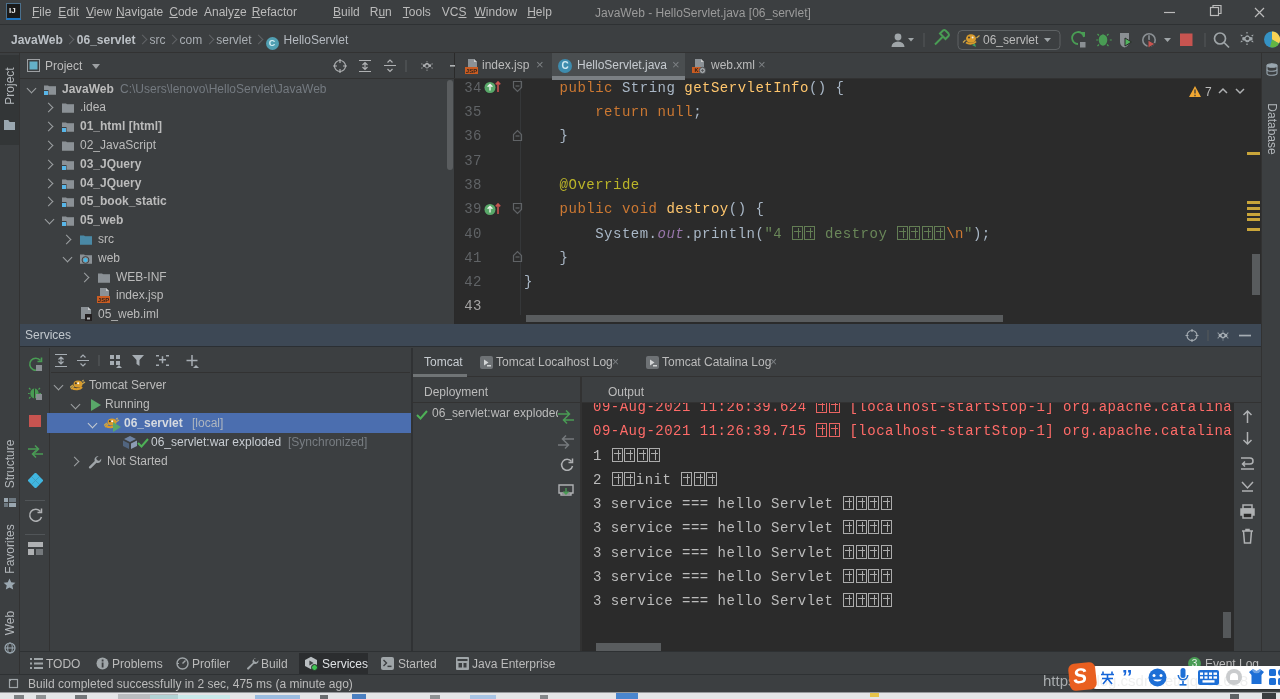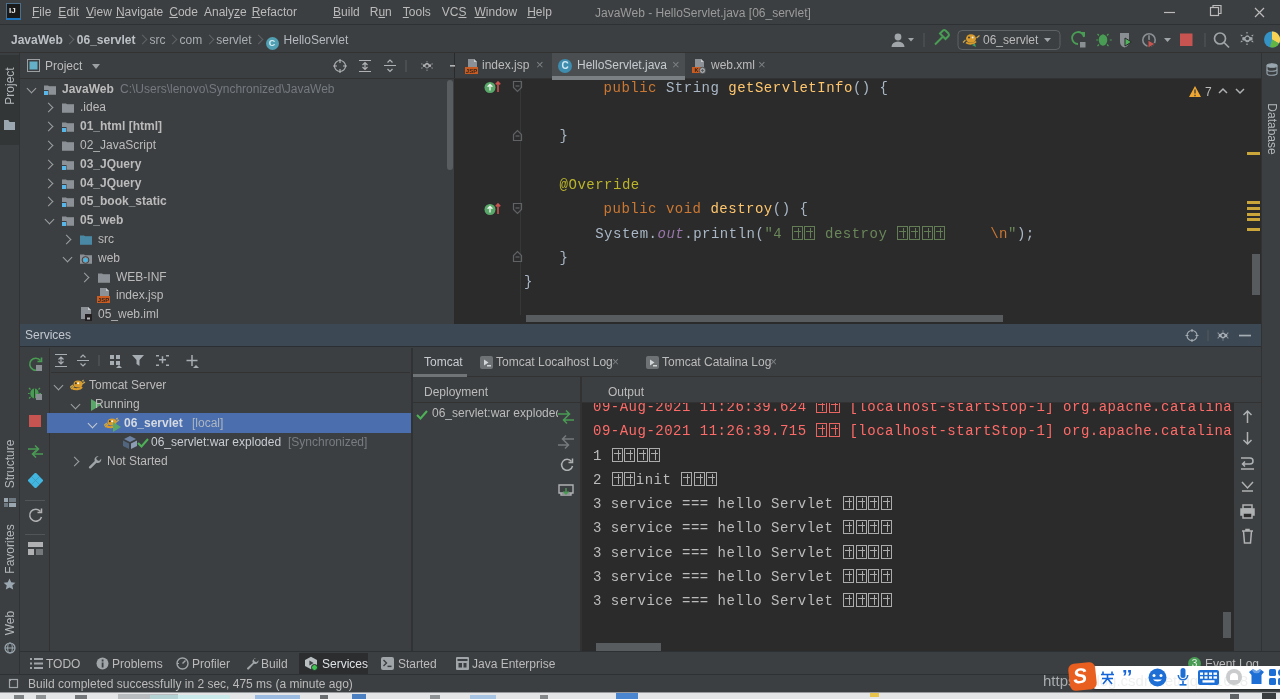--- a/index.html
+++ b/index.html
@@ -218,21 +218,21 @@
     </svg>
   </div>
 
   <div id="ptree">
     <div class="trow" style="left:0;top:26.5px;">
         <span class="chev chD" style="position:absolute;left:8px;top:5px;"></span>
         <svg class="tic" style="left:23px;" width="14" height="14" viewBox="0 0 14 14">
           <use href="#fmod"></use>
         </svg>
         <span style="position:absolute;left:42px;" class="b">JavaWeb</span>
-        <span style="position:absolute;left:100px;color:#747a80;">C:\Users\lenovo\Synchronized\JavaWeb</span>
+        <span style="position:absolute;left:100px;color:#747a80;">C:\Users\lenovo\HelloServlet\JavaWeb</span>
       </div>
     <div class="trow" style="left:0;top:45.3px;">
         <span class="chev chR" style="position:absolute;left:25px;top:6px;"></span>
         <svg class="tic" style="left:41px;" width="14" height="14" viewBox="0 0 14 14">
           <use href="#fold"></use>
         </svg>
         <span style="position:absolute;left:60px;">.idea</span>
       </div>
     <div class="trow" style="left:0;top:64.1px;">
         <span class="chev chR" style="position:absolute;left:25px;top:6px;"></span>
@@ -312,21 +312,21 @@
   </div>
   <div class="a" style="left:427px;top:27px;width:6px;height:90px;background:#5a5d5f;border-radius:3px;"></div>
 </div>
 
 <div class="a" id="editor" style="left:455px;top:53px;width:806px;height:271px;background:#2b2b2b;">
   <style>
     .tab{position:absolute;top:0;height:24px;line-height:24px;font-size:12px;color:#bbbbbb;}
     .tx{color:#7d8184;font-size:13px;}
     .cl{position:absolute;left:69px;height:24px;line-height:24px;}
     .lnum{position:absolute;width:24px;text-align:right;color:#606366;height:24px;line-height:24px;left:3px;}
-    .kw{color:#cc7832;margin-left:44px;}.mtd{color:#ffc66d;}.str{color:#6a8759;}.ann{color:#bbb529;}.fld{color:#9876aa;font-style:italic;}.def{color:#a9b7c6;}
+    .kw{color:#cc7832;}.mtd{color:#ffc66d;}.str{color:#6a8759;}.ann{color:#bbb529;}.fld{color:#9876aa;font-style:italic;}.def{color:#a9b7c6;}
   </style>
 
   <div class="a" style="left:0;top:0;width:806px;height:26px;background:#3c3f41;border-bottom:1px solid #323232;box-sizing:border-box;"></div>
   <div class="a" style="left:97px;top:0;width:133px;height:23px;background:#4a4e50;"></div>
   <div class="a" style="left:97px;top:23px;width:133px;height:3.5px;background:#7b8084;"></div>
   <div class="tab" style="left:10px;">
       <svg style="position:absolute;left:0;top:6px;" width="13" height="15" viewBox="0 0 13 15">
         <use href="#fjsp"></use>
       </svg>
       <span style="position:absolute;left:17px;">index.jsp</span>
@@ -344,20 +344,32 @@
         <rect x="0" y="8" width="9" height="6" fill="#ca5c22"></rect>
         <text x="4.5" y="13" font-size="5.5" font-family="Liberation Sans" fill="#2e1d12" text-anchor="middle" font-weight="bold">K</text>
         <circle cx="10.5" cy="11.5" r="3.2" fill="#9fa3a6" stroke="#3c3f41" stroke-width=".8"></circle>
         <path d="M9 11.5 h3 M10.5 10 v3" stroke="#4b4e50" stroke-width=".7"></path>
       </svg>
       <span style="position:absolute;left:19px;">web.xml</span>
       <span class="tx" style="position:absolute;left:66px;">×</span>
     </div>
 
   <div class="a" style="left:65px;top:26px;width:1px;height:236px;background:#353739;"></div>
+  <div class="mono">
+    <div class="lnum" style="top:22.6px;">34</div>
+    <div class="lnum" style="top:46.9px;">35</div>
+    <div class="lnum" style="top:71.2px;">36</div>
+    <div class="lnum" style="top:95.5px;">37</div>
+    <div class="lnum" style="top:119.9px;">38</div>
+    <div class="lnum" style="top:144.2px;">39</div>
+    <div class="lnum" style="top:168.5px;">40</div>
+    <div class="lnum" style="top:192.8px;">41</div>
+    <div class="lnum" style="top:217.1px;">42</div>
+    <div class="lnum" style="top:241.4px;color:#a4a3a3;">43</div>
+  </div>
 
   <svg class="a" style="left:29px;top:28px;" width="17" height="13" viewBox="0 0 17 13">
       <circle cx="6" cy="6.5" r="5.5" fill="#59a869"></circle>
       <path d="M6 3.4 v6.2 M3.6 5.8 L6 3.4 L8.4 5.8" stroke="#eaf2ea" stroke-width="1.4" fill="none"></path>
       <path d="M14 1 v10 M11.8 3.4 L14 1 L16.2 3.4" stroke="#c75450" stroke-width="1.6" fill="none"></path>
     </svg>
   <svg class="a" style="left:29px;top:150px;" width="17" height="13" viewBox="0 0 17 13">
       <circle cx="6" cy="6.5" r="5.5" fill="#59a869"></circle>
       <path d="M6 3.4 v6.2 M3.6 5.8 L6 3.4 L8.4 5.8" stroke="#eaf2ea" stroke-width="1.4" fill="none"></path>
       <path d="M14 1 v10 M11.8 3.4 L14 1 L16.2 3.4" stroke="#c75450" stroke-width="1.6" fill="none"></path>
@@ -375,20 +387,21 @@
       <path d="M2.5 1.5 h8 v6 l-4 4 l-4 -4 z" fill="none" stroke="#606366" stroke-width="1.2"></path>
       <path d="M4.5 6 h4" stroke="#606366" stroke-width="1.2"></path>
     </svg>
   <svg class="a" style="left:56px;top:197px;" width="13" height="13" viewBox="0 0 13 13">
       <path d="M2.5 11.5 h8 v-6 l-4 -4 l-4 4 z" fill="none" stroke="#606366" stroke-width="1.2"></path>
       <path d="M4.5 7 h4" stroke="#606366" stroke-width="1.2"></path>
     </svg>
 
   <div class="mono def">
     <div class="cl" style="top:22.6px;">    <span class="kw">public</span> String <span class="mtd">getServletInfo</span>() {</div>
+    <div class="cl" style="top:46.9px;">        <span class="kw">return null</span>;</div>
     <div class="cl" style="top:71.2px;">    }</div>
     <div class="cl" style="top:119.9px;">    <span class="ann">@Override</span></div>
     <div class="cl" style="top:144.2px;">    <span class="kw">public void</span> <span class="mtd">destroy</span>() {</div>
     <div class="cl" style="top:168.5px;">        System.<span class="fld">out</span>.println(<span class="str">"4 <span class="cj"></span><span class="cj"></span> destroy <span class="cj"></span><span class="cj"></span><span class="cj"></span><span class="cj"></span><span class="kw" style="font-style:normal;">\n</span>"</span>);</div>
     <div class="cl" style="top:192.8px;">    }</div>
     <div class="cl" style="top:217.1px;">}</div>
   </div>
 
   <div class="a" style="left:733px;top:31px;width:70px;height:15px;">
     <svg width="70" height="15" viewBox="0 0 70 15">
@@ -501,21 +514,21 @@
         <svg class="a" style="left:50px;top:3px;" width="16" height="13" viewBox="0 0 16 13">
           <use href="#tomcat"></use>
         </svg>
         <span style="position:absolute;left:69px;">Tomcat Server</span>
       </div>
     <div class="a row" style="top:47px;left:0;height:19px;line-height:19px;">
         <span class="chev chD" style="position:absolute;left:52px;top:6px;"></span>
         <svg class="a" style="left:70px;top:4px;" width="11" height="12" viewBox="0 0 11 12">
           <path d="M1 0 L11 6 L1 12 z" fill="#59a869"></path>
         </svg>
-        <span style="position:absolute;left:75px;">Running</span>
+        <span style="position:absolute;left:85px;">Running</span>
       </div>
     <div class="a row" style="top:66px;left:0;height:19px;line-height:19px;color:#d5dae0;">
         <span class="chev chD" style="position:absolute;left:69px;top:6px;border-color:#c6cbd1;"></span>
         <svg class="a" style="left:84px;top:3px;" width="16" height="13" viewBox="0 0 16 13">
           <use href="#tomcat"></use>
         </svg>
         <svg class="a" style="left:92px;top:8px;" width="9" height="10" viewBox="0 0 9 10">
           <path d="M1 0 L9 5 L1 10 z" fill="#59a869"></path>
         </svg>
         <span class="b" style="position:absolute;left:104px;">06_servlet</span>

